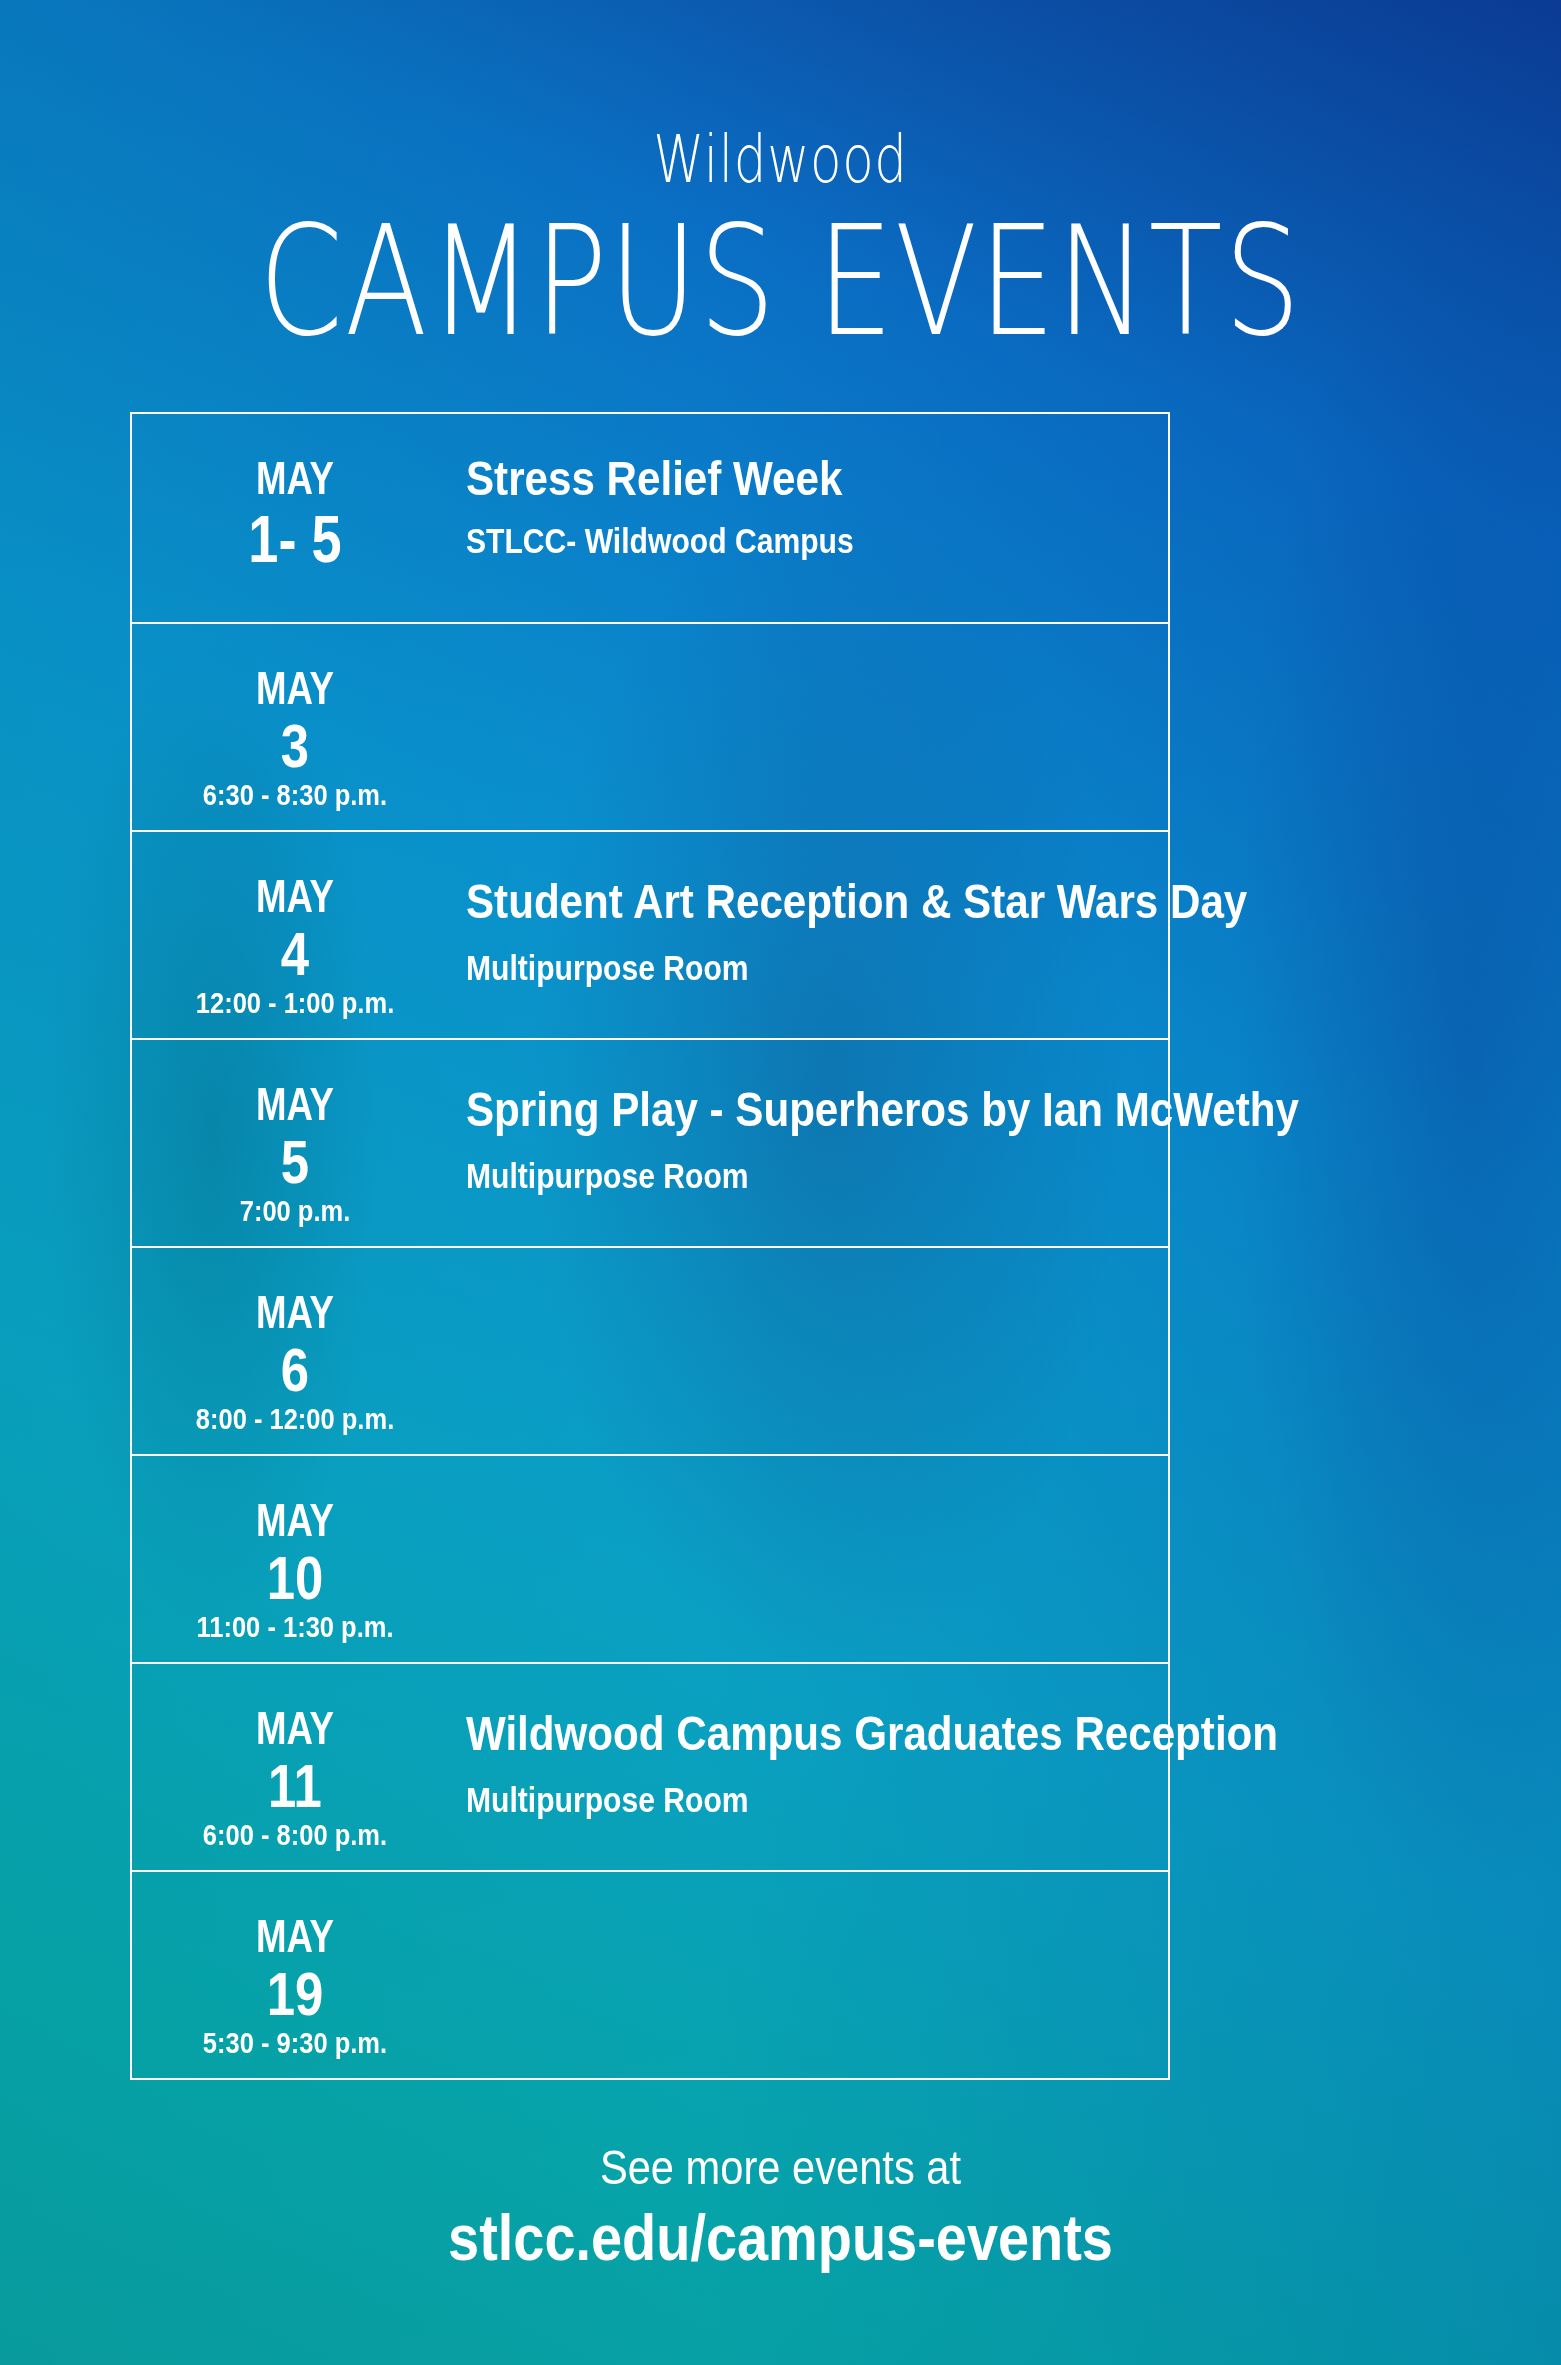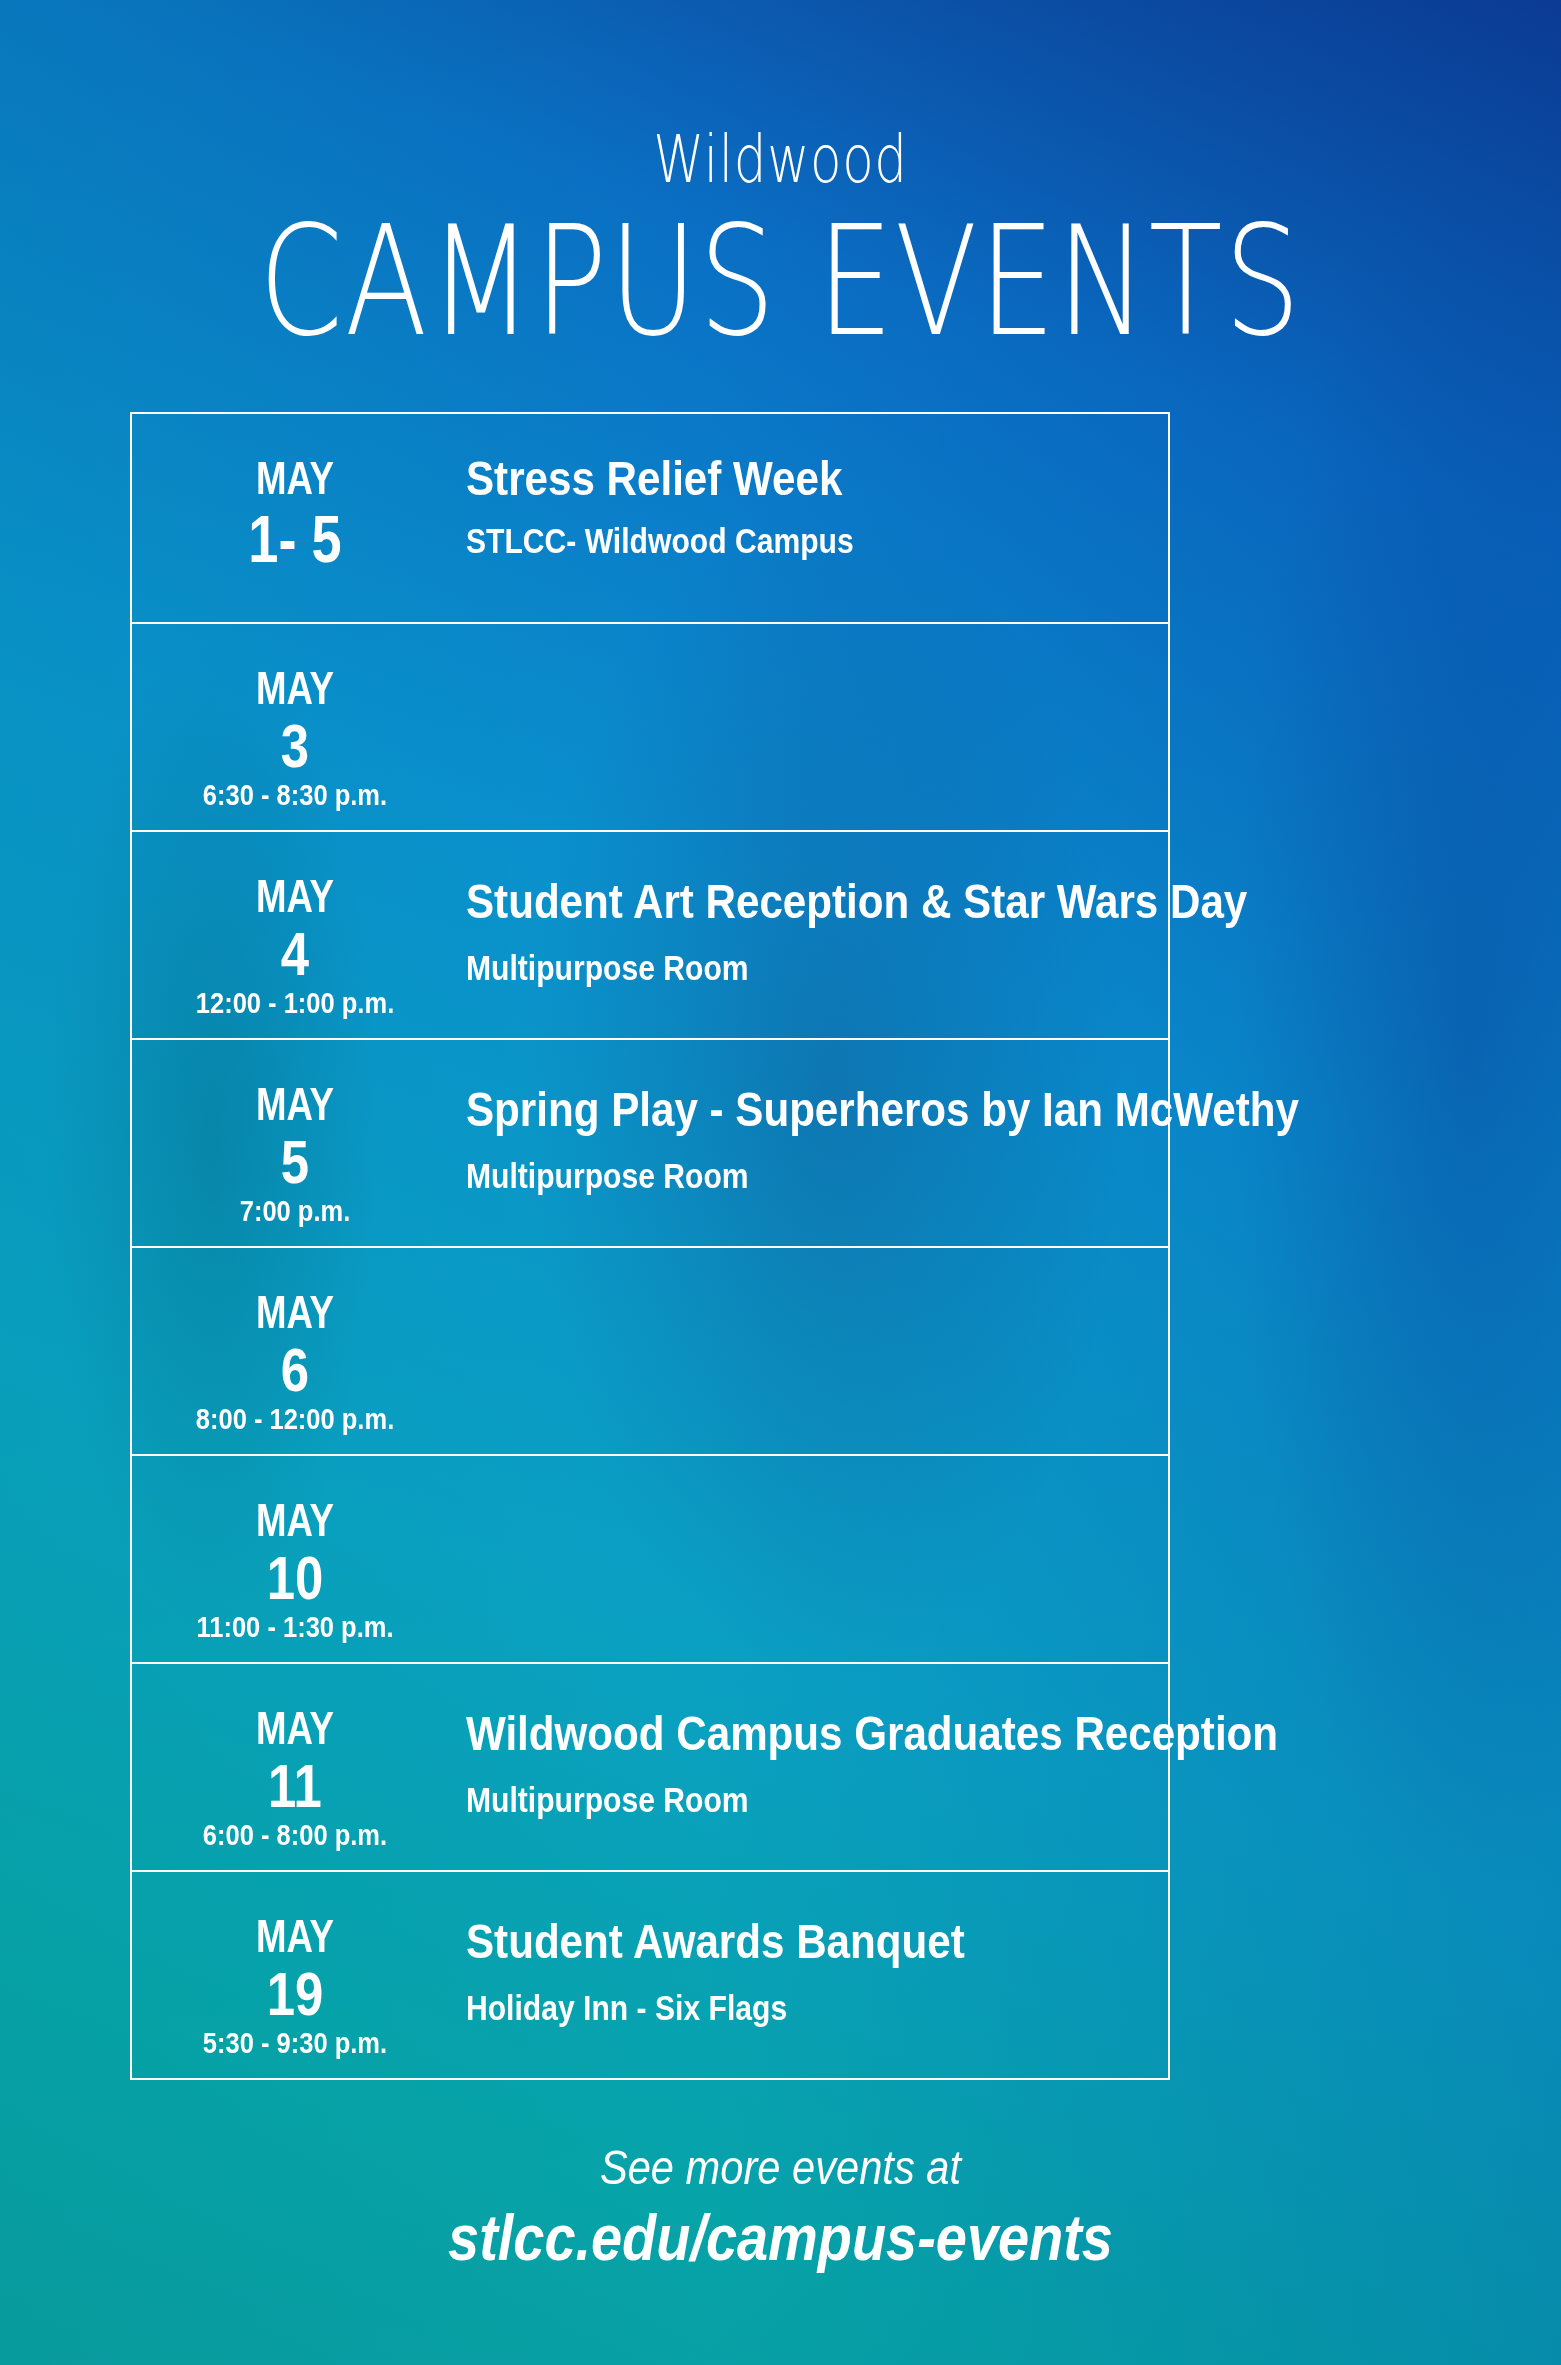--- a/index.html
+++ b/index.html
@@ -64,21 +64,21 @@
     position: absolute; left: 0; top: 45px; white-space: nowrap;
     font-size: 49px; font-weight: 700; line-height: 1;
     transform: scaleX(0.86); transform-origin: left center;
   }
   .event-location {
     position: absolute; left: 0; top: 118px; white-space: nowrap;
     font-size: 35px; font-weight: 700; line-height: 1;
     transform: scaleX(0.86); transform-origin: left center;
   }
   .event-row.single .day { top: 92px; font-size: 66px; }
-  .footer { position: absolute; left: 0; right: 0; top: 2143px; text-align: center; font-style: italic; }
+  .footer { position: absolute; left: 0; right: 0; top: 2143px; text-align: center; }
   .footer-lead {
     font-size: 49px; font-weight: 400; line-height: 1;
     transform: scaleX(0.85);
   }
   .footer-url {
     margin-top: 13.2px;
     font-size: 65px; font-weight: 700; line-height: 1;
     transform: scaleX(0.86);
   }
 </style>
@@ -163,24 +163,20 @@
       <div class="event-location">Multipurpose Room</div>
     </div>
   </div>
 
   <div class="event-row">
     <div class="date-col">
       <div class="month">MAY</div>
       <div class="day">19</div>
       <div class="time">5:30 - 9:30 p.m.</div>
     </div>
-    <div class="info-col">
-      <div class="event-title">Student Awards Banquet</div>
-      <div class="event-location">Holiday Inn - Six Flags</div>
-    </div>
   </div>
 </div>
 
 <div class="footer">
   <div class="footer-lead">See more events at</div>
   <div class="footer-url">stlcc.edu/campus-events</div>
 </div>
 
 
 </body></html>

